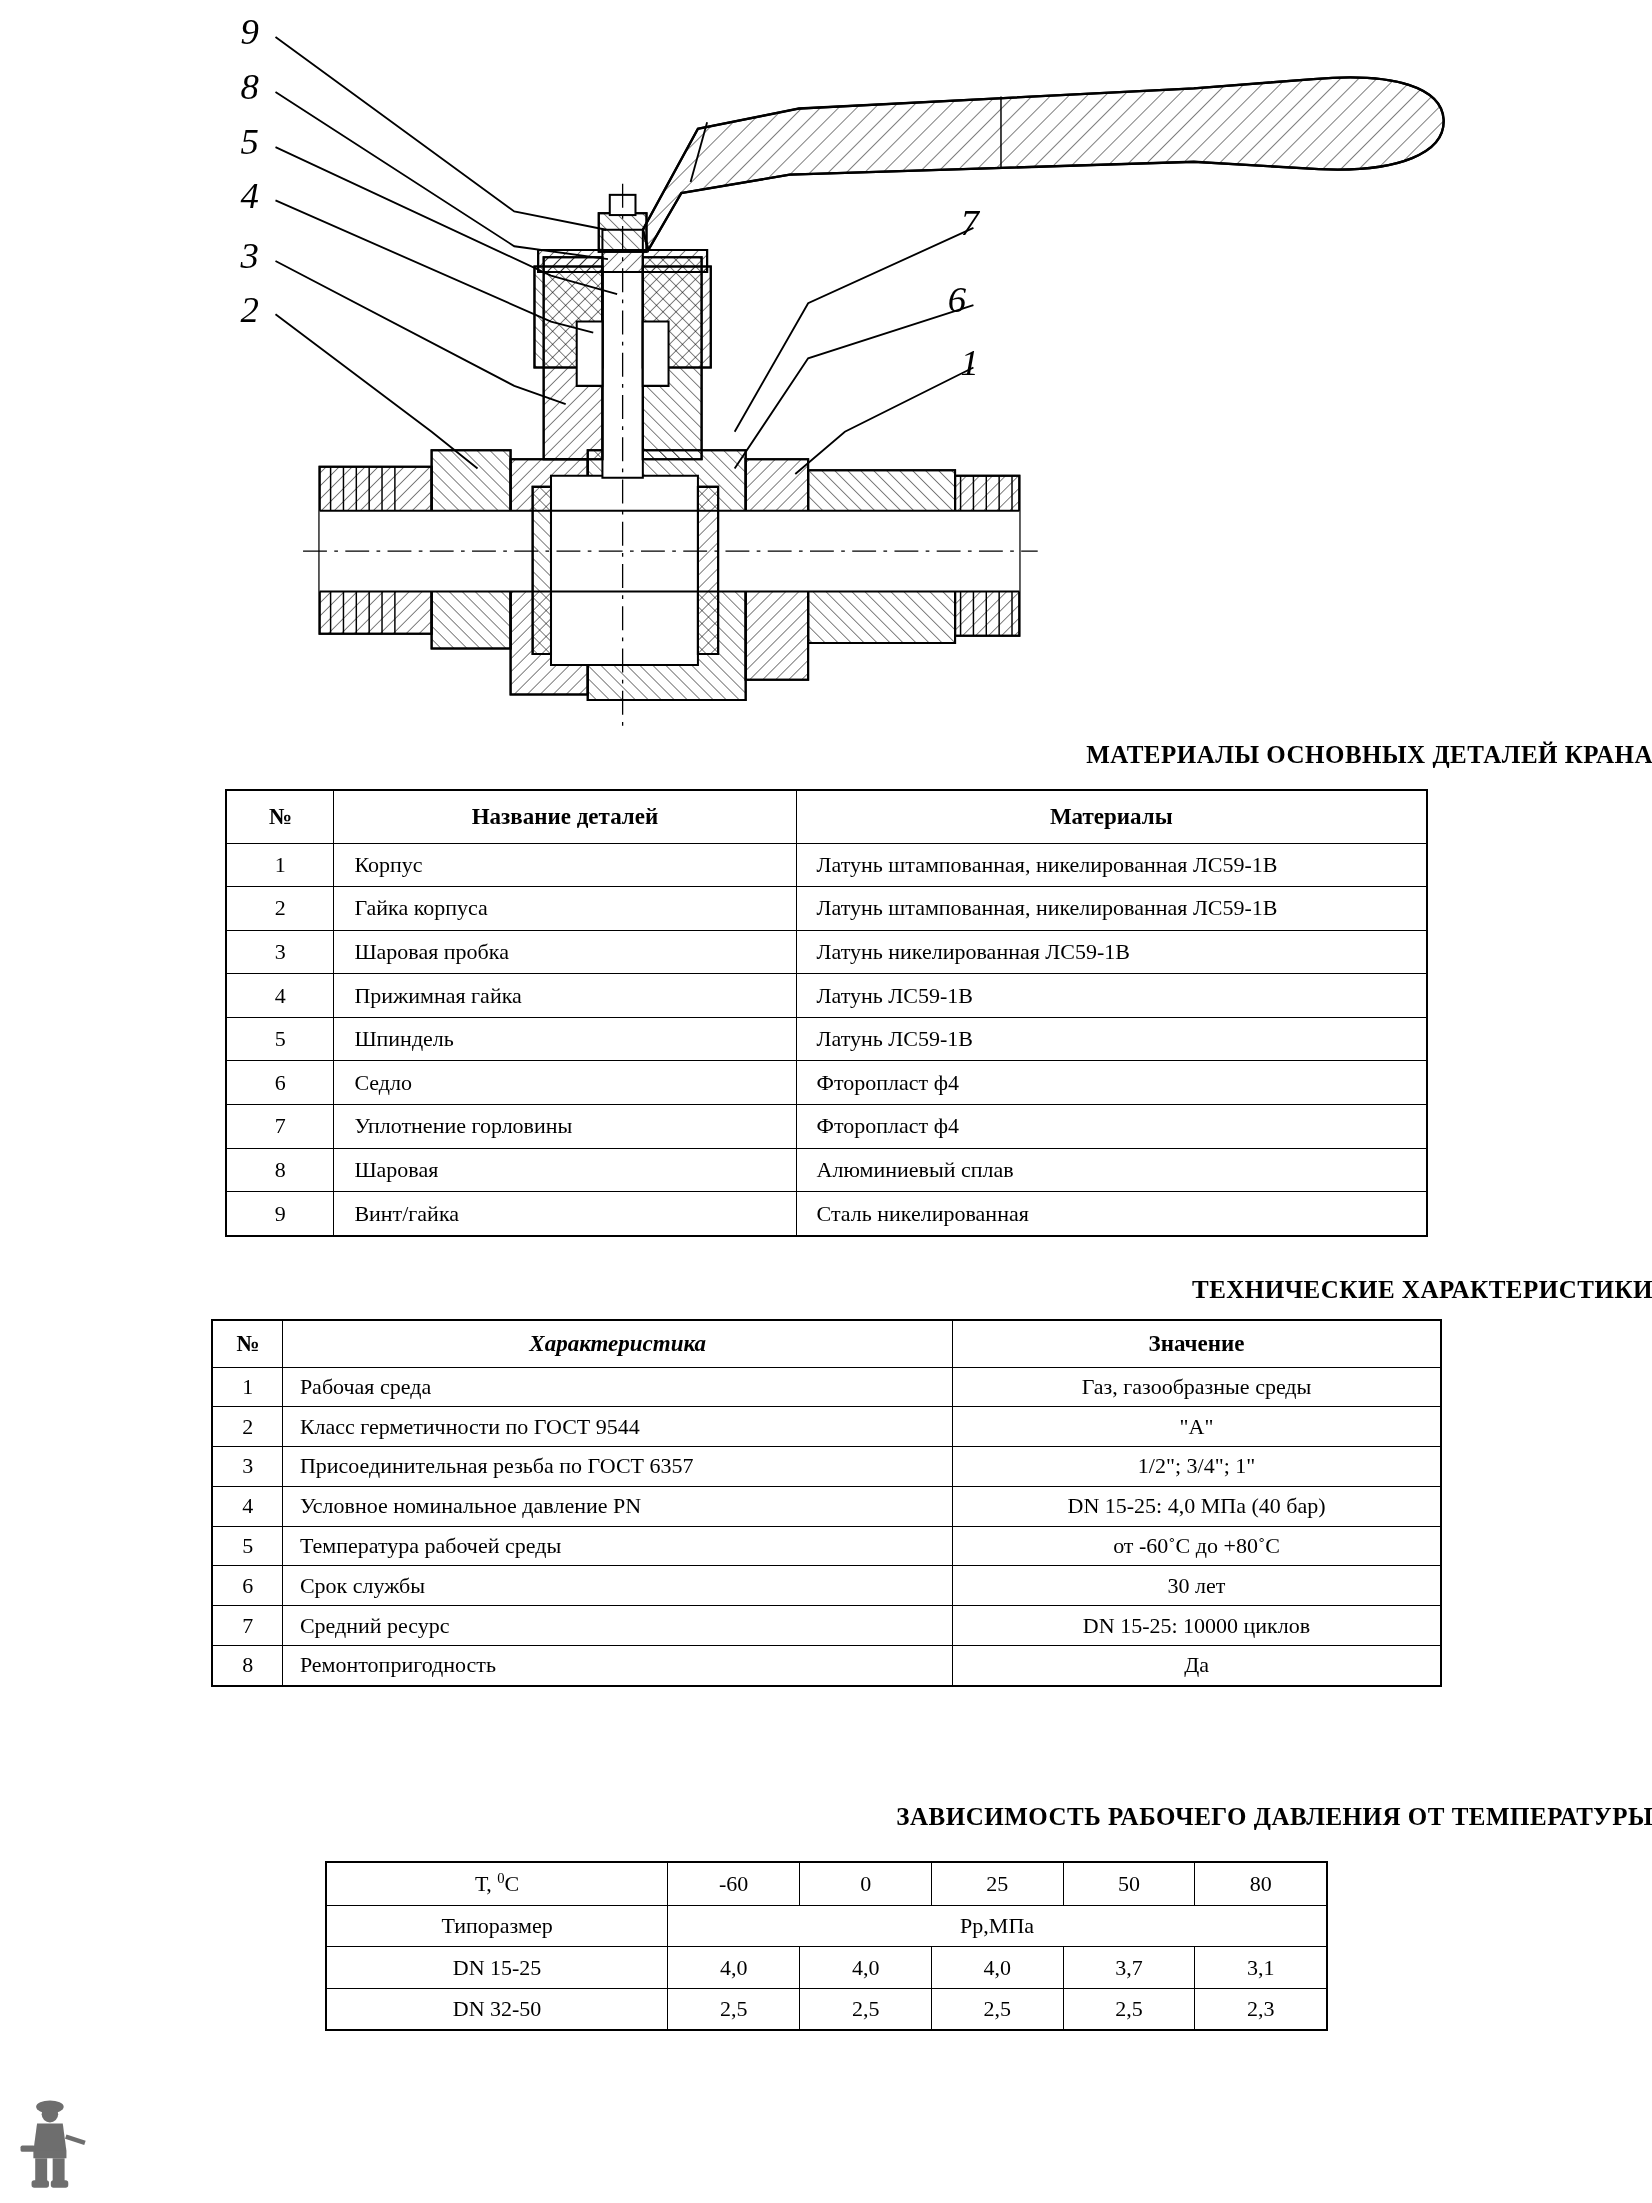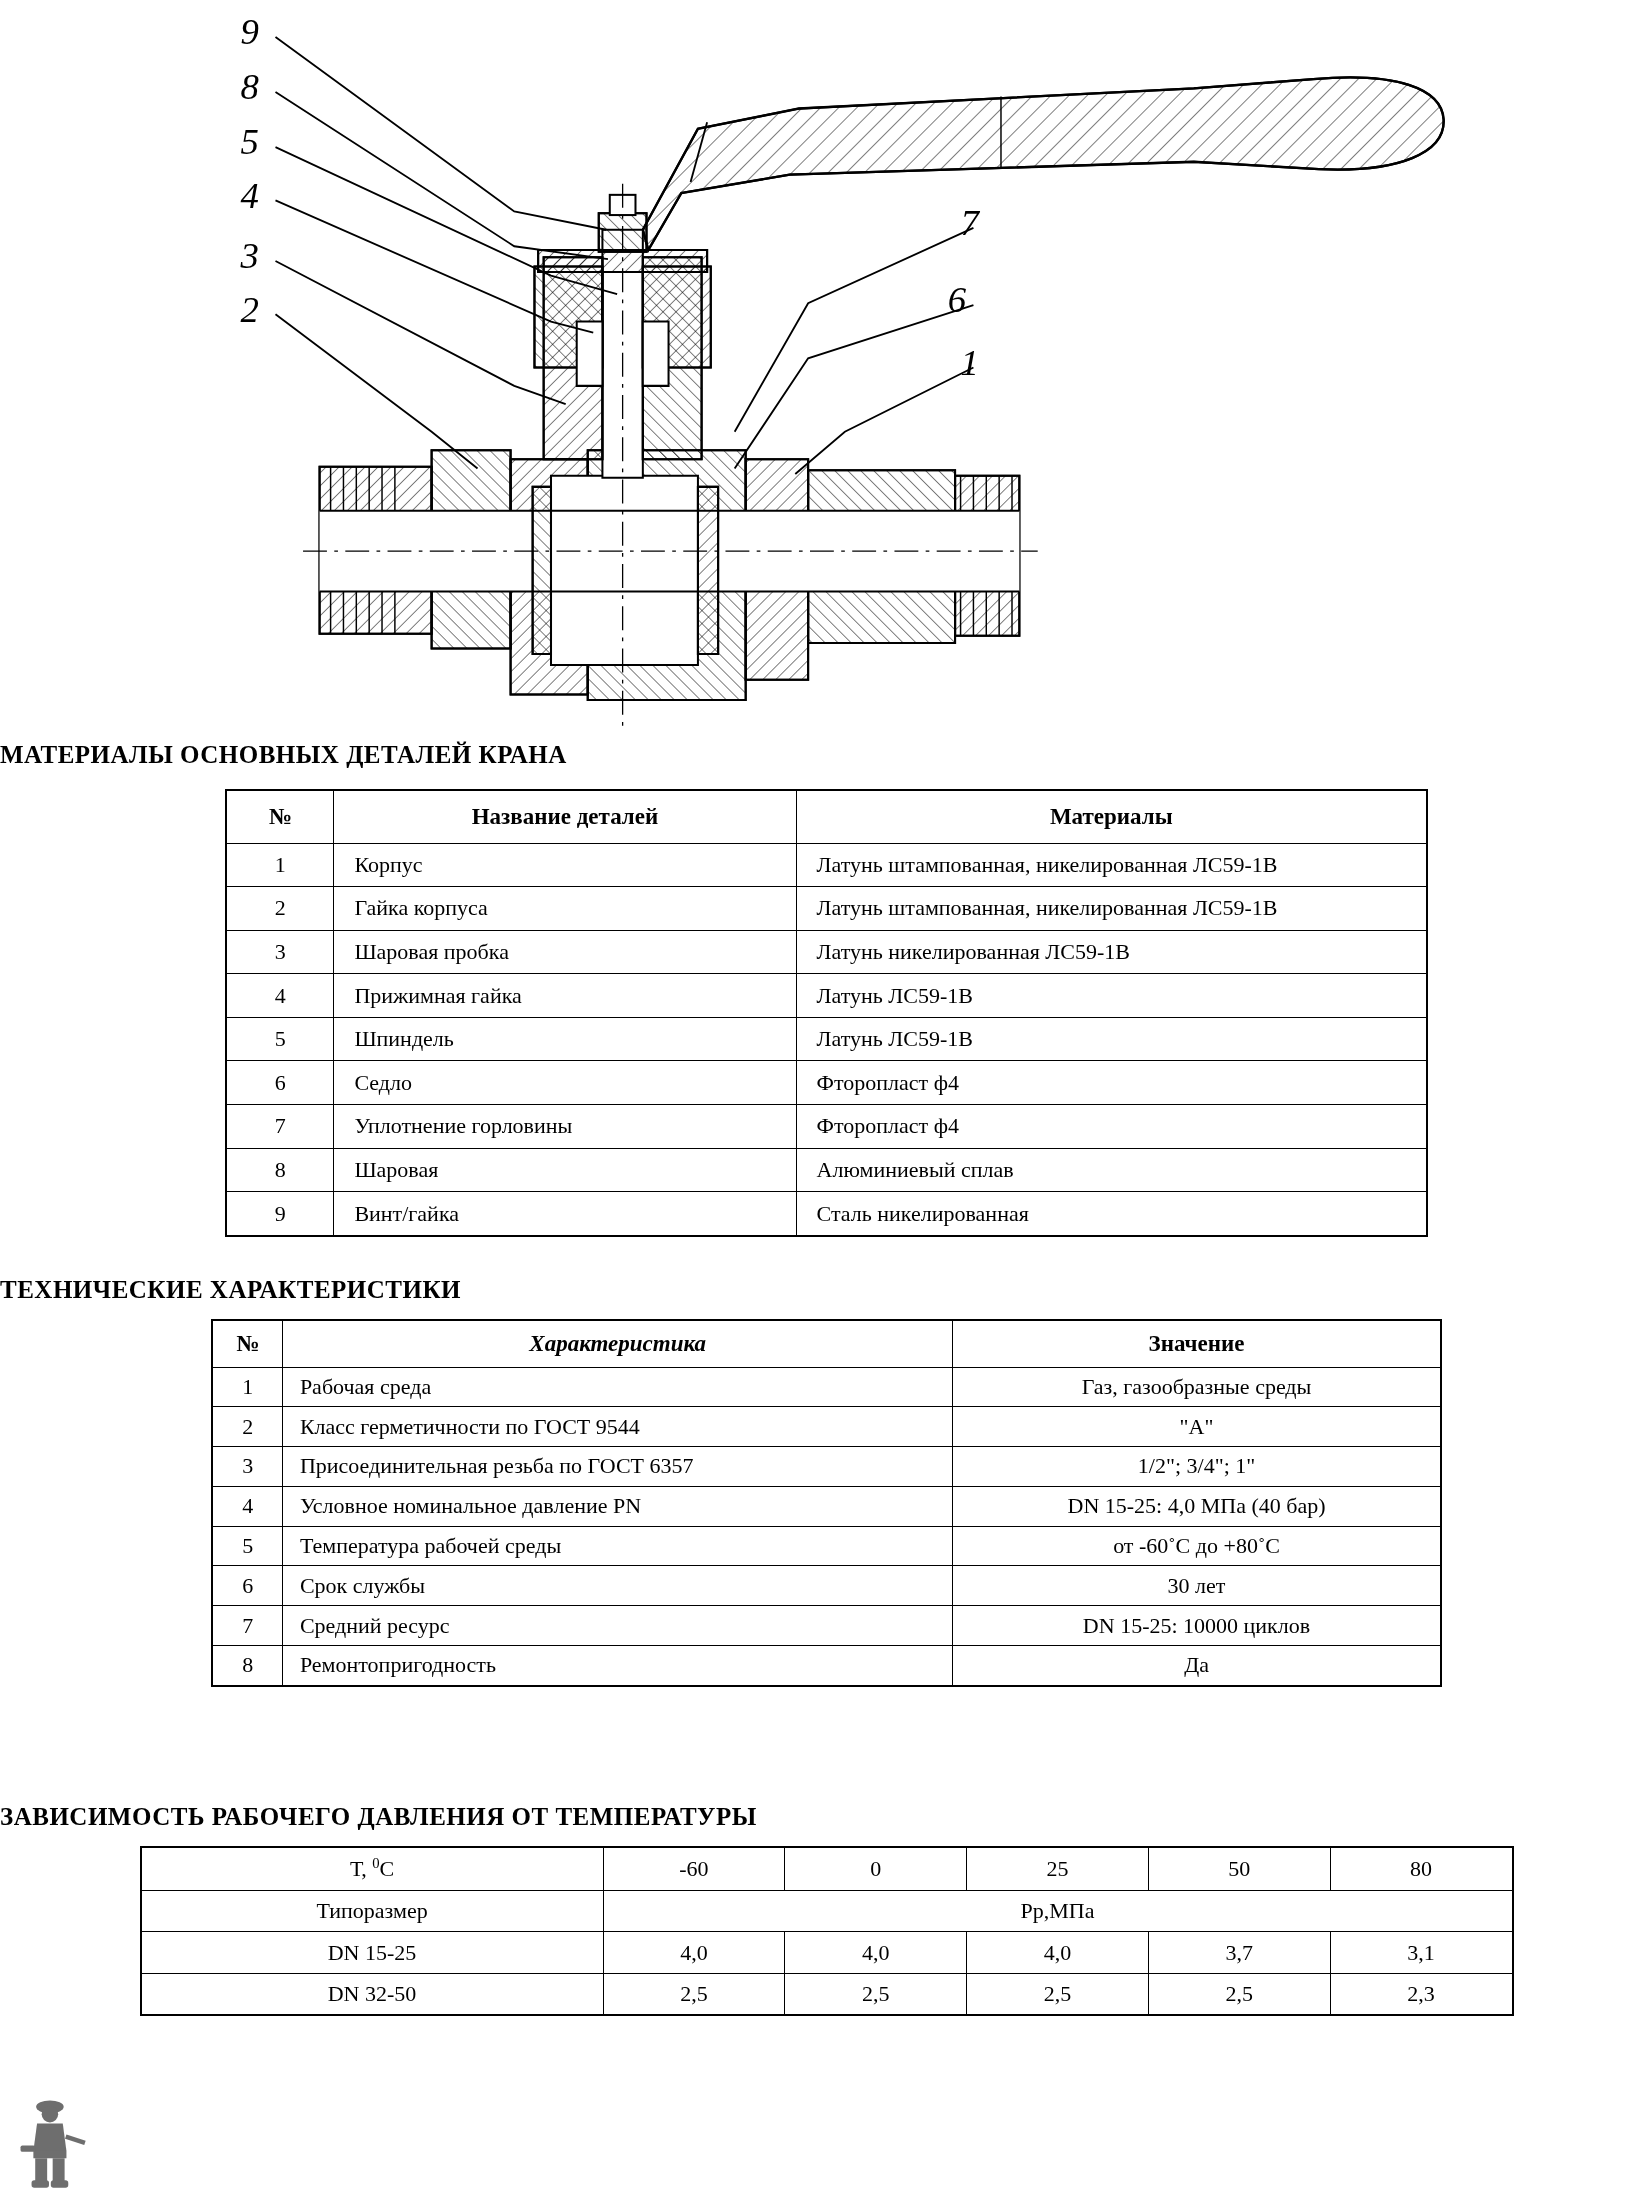--- a/index.html
+++ b/index.html
@@ -31,21 +31,21 @@
 
   .leader-num {
     font-family: "Liberation Serif", serif;
     font-style: italic;
     font-size: 40px;
     fill: #000;
   }
 
   
   .section-title {
-    text-align: left;
+    text-align: right;
     font-weight: bold;
     font-size: 25px;
     letter-spacing: 0.5px;
     font-family: "Liberation Serif", serif;
   }
 
   
   table {
     border-collapse: collapse;
     font-family: "Liberation Serif", serif;
@@ -97,22 +97,22 @@
     font-size: 23px;
     padding: 10px 9.2px;
   }
   .tbl-specs td.c-num { width: 51px; text-align: center; }
   .tbl-specs td.c-char { width: 643px; padding-left: 16.5px; }
   .tbl-specs td.c-val  { text-align: center; }
   .tbl-specs th.h-num { width: 51px; }
   .tbl-specs th.h-char { width: 643px; font-style: italic; }
 
   .tbl-press {
-    width: 1374px;
-    margin: 15px auto 0 auto;
+    width: 1003px;
+    margin: 30px auto 0 auto;
     border: 2.8px solid #000;
   }
   .tbl-press td {
     border: 0.9px solid #000;
     font-size: 22px;
     padding: 7.3px 5.5px;
     text-align: center;
   }
   .tbl-press td.row-label { width: 415px; }
   .tbl-press td.cell { width: 156px; }

